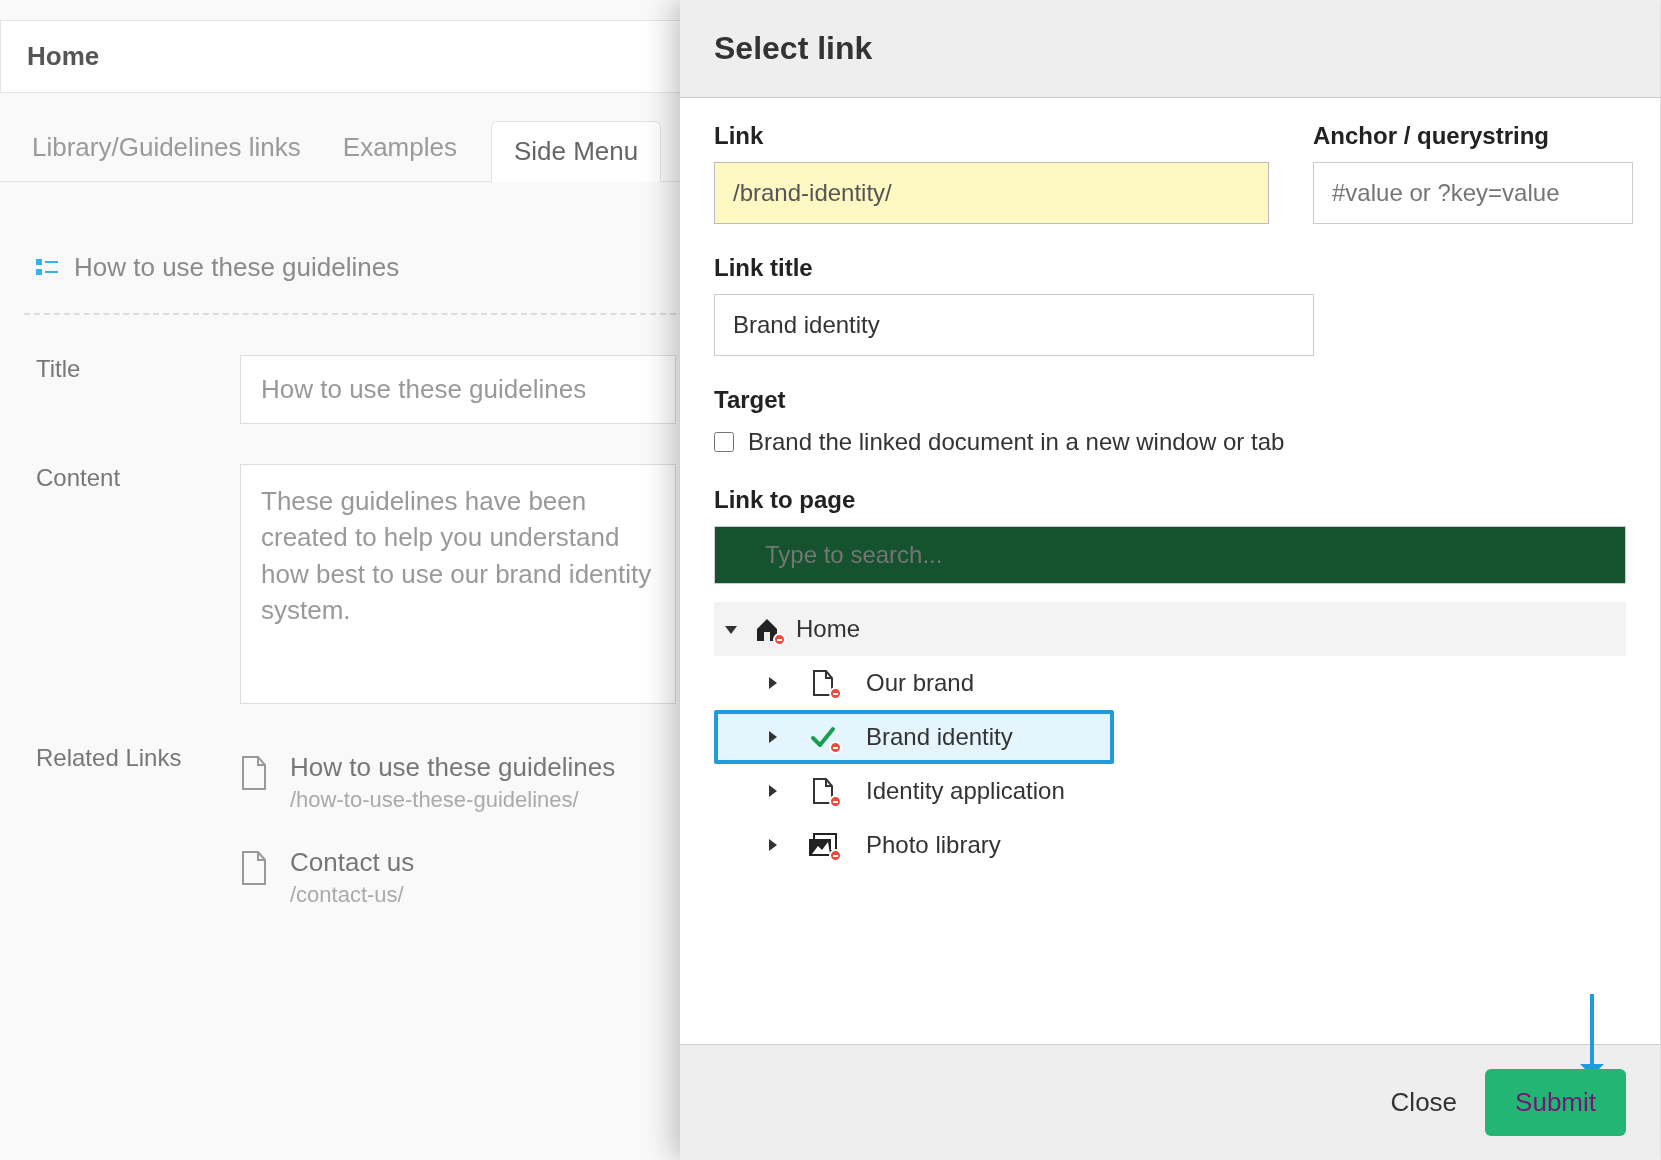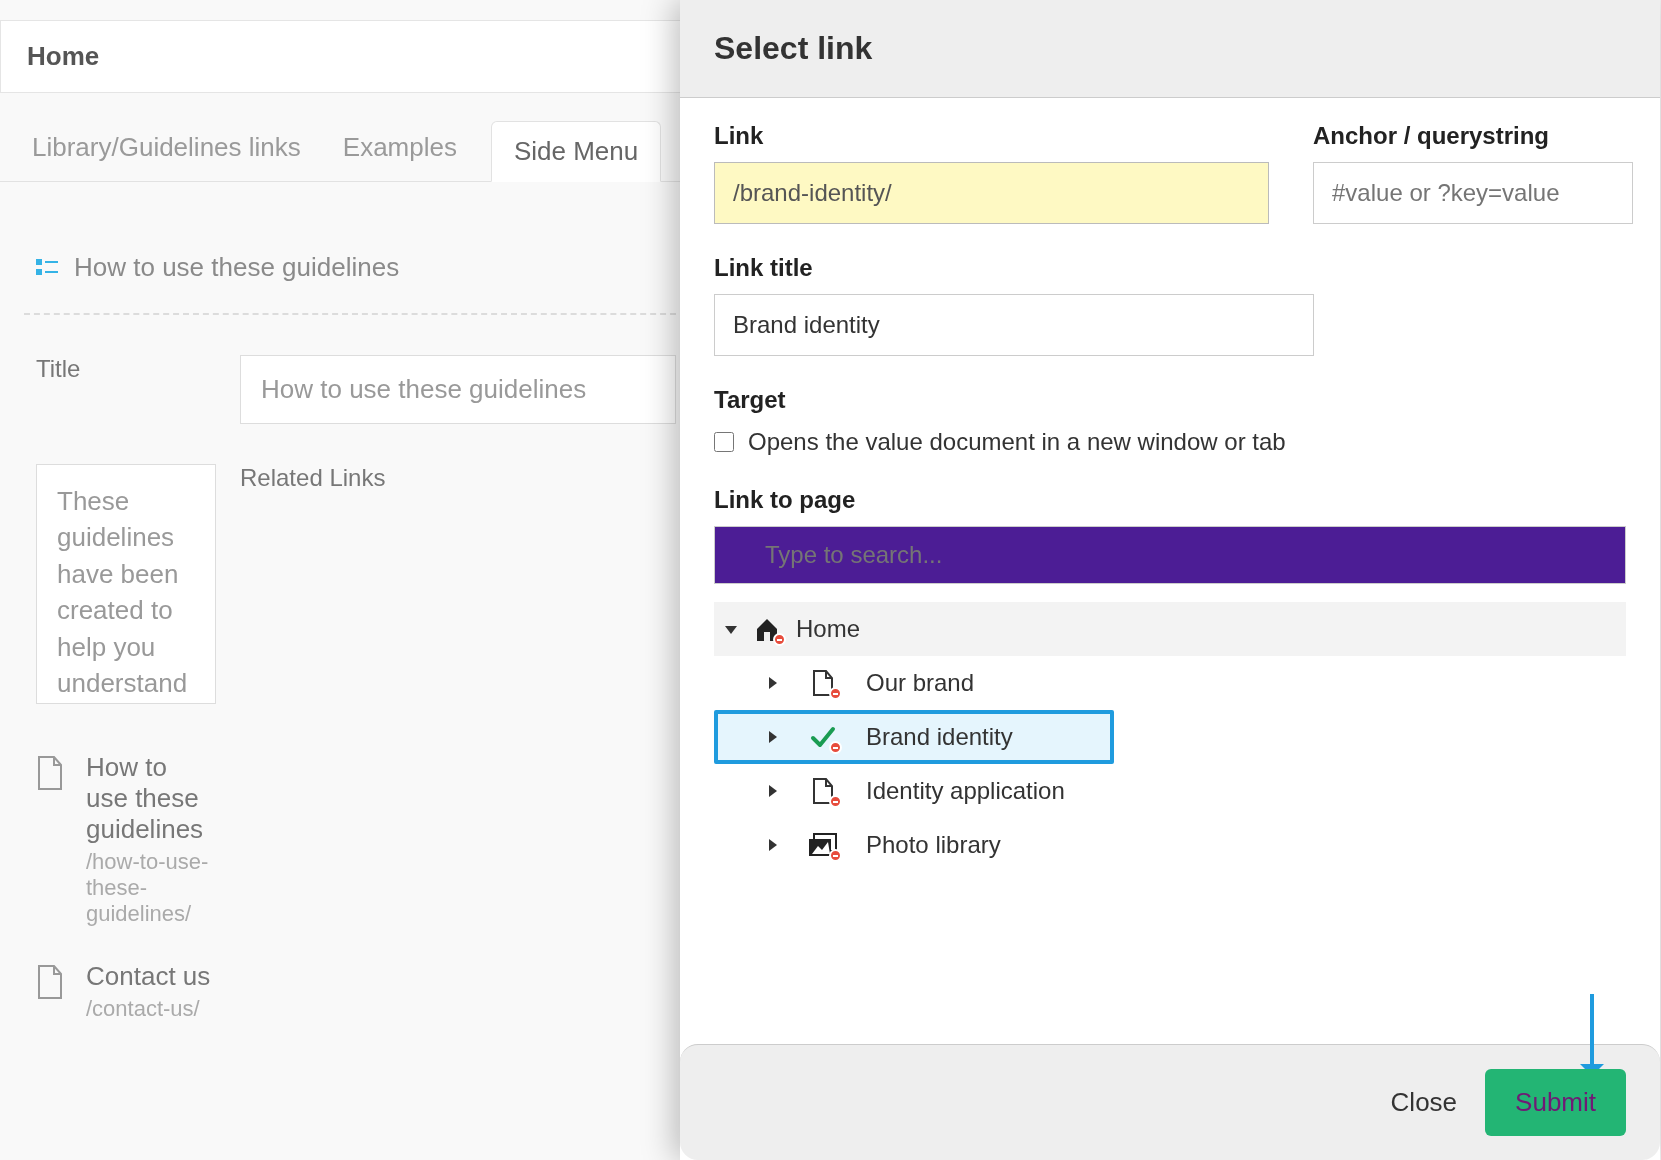--- a/index.html
+++ b/index.html
@@ -198,21 +198,21 @@
   .target-row input[type="checkbox"] {
     width: 20px; height: 20px;
   }
 
   .search-input {
     width: 100%;
     border: 1px solid #ccc;
     font-size: 24px;
     color: #999;
     padding: 14px 18px 14px 50px;
-    background: #4c1d95;
+    background: #14532d;
     position: relative;
   }
   .search-wrap { position: relative; }
   .search-wrap .mag {
     position: absolute;
     left: 16px; top: 50%;
     transform: translateY(-50%);
     color: #bbb;
   }
 
@@ -297,21 +297,20 @@
 
   .modal-footer {
     background: #eee;
     border-top: 1px solid #ccc;
     padding: 24px 34px;
     display: flex;
     justify-content: flex-end;
     align-items: center;
     gap: 28px;
     position: relative;
-    border-radius: 18px;
   }
   .close-btn {
     font-size: 26px;
     color: #333;
     background: none;
     border: none;
     cursor: pointer;
   }
   .submit-btn {
     background: #23b574;
@@ -365,20 +364,21 @@
           <rect x="9" y="12" width="13" height="2" fill="#35b3e6"></rect>
         </svg>
       </span>
       <span>How to use these guidelines</span>
     </div>
 
     <div class="form-grid">
       <div>Title</div>
       <input type="text" value="How to use these guidelines" style="">
 
+      <div>Content</div>
       <textarea style="">These guidelines have been created to help you understand how best to use our brand identity system.</textarea>
 
       <div>Related Links</div>
       <div class="related-links-list">
 
         <div class="related-link-item">
           <span class="doc-icon">
             <svg viewBox="0 0 28 34" width="28" height="34">
               <path d="M3 1 H18 L25 9 V33 H3 Z" fill="none" stroke="#999" stroke-width="2"></path>
               <path d="M18 1 V9 H25" fill="none" stroke="#999" stroke-width="2"></path>
@@ -426,21 +426,21 @@
 
     <div style="margin-bottom:30px;">
       <span class="field-label">Link title</span>
       <input class="title-input" type="text" value="Brand identity" style="">
     </div>
 
     <div style="margin-bottom:30px;">
       <span class="field-label">Target</span>
       <label class="target-row">
         <input type="checkbox" style="">
-        <span>Opens the value document in a new window or tab</span>
+        <span>Brand the linked document in a new window or tab</span>
       </label>
     </div>
 
     <div style="margin-bottom:10px;">
       <span class="field-label">Link to page</span>
       <div class="search-wrap">
         <span class="mag">
           <svg width="20" height="20" viewBox="0 0 20 20">
             <circle cx="8" cy="8" r="6" fill="none" stroke="#bbb" stroke-width="2"></circle>
             <line x1="13" y1="13" x2="19" y2="19" stroke="#bbb" stroke-width="2"></line>

